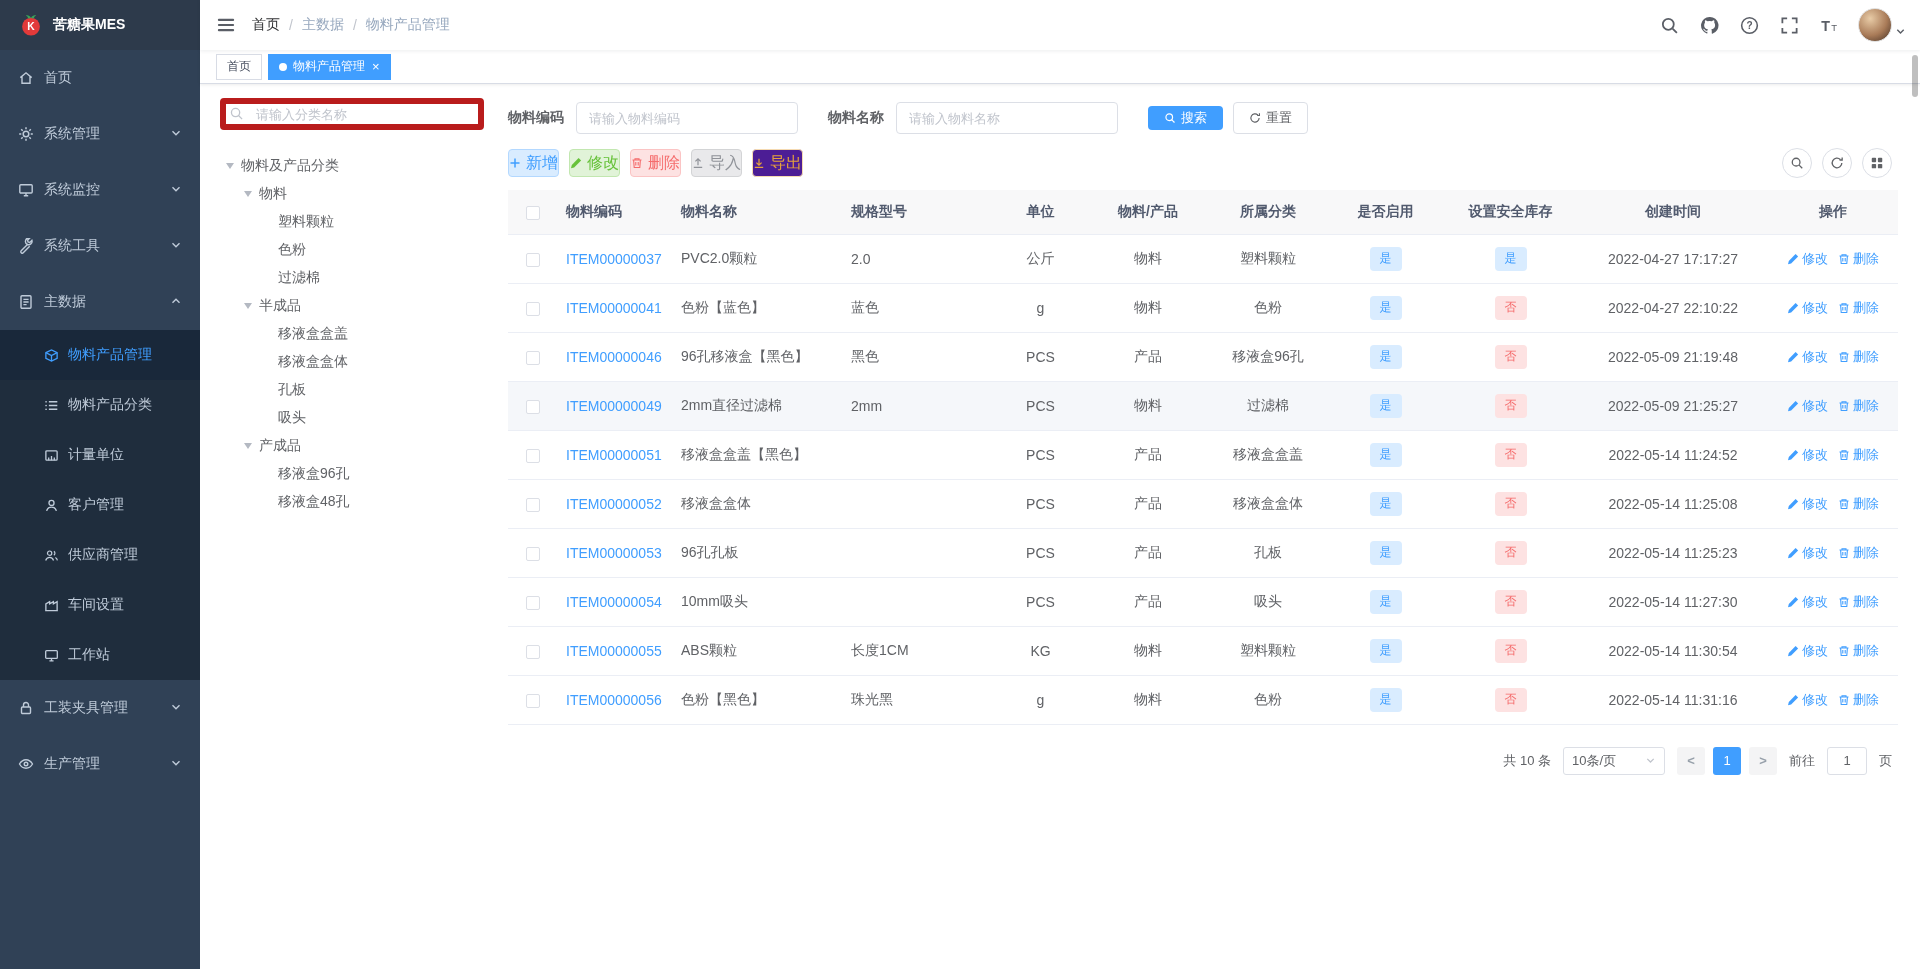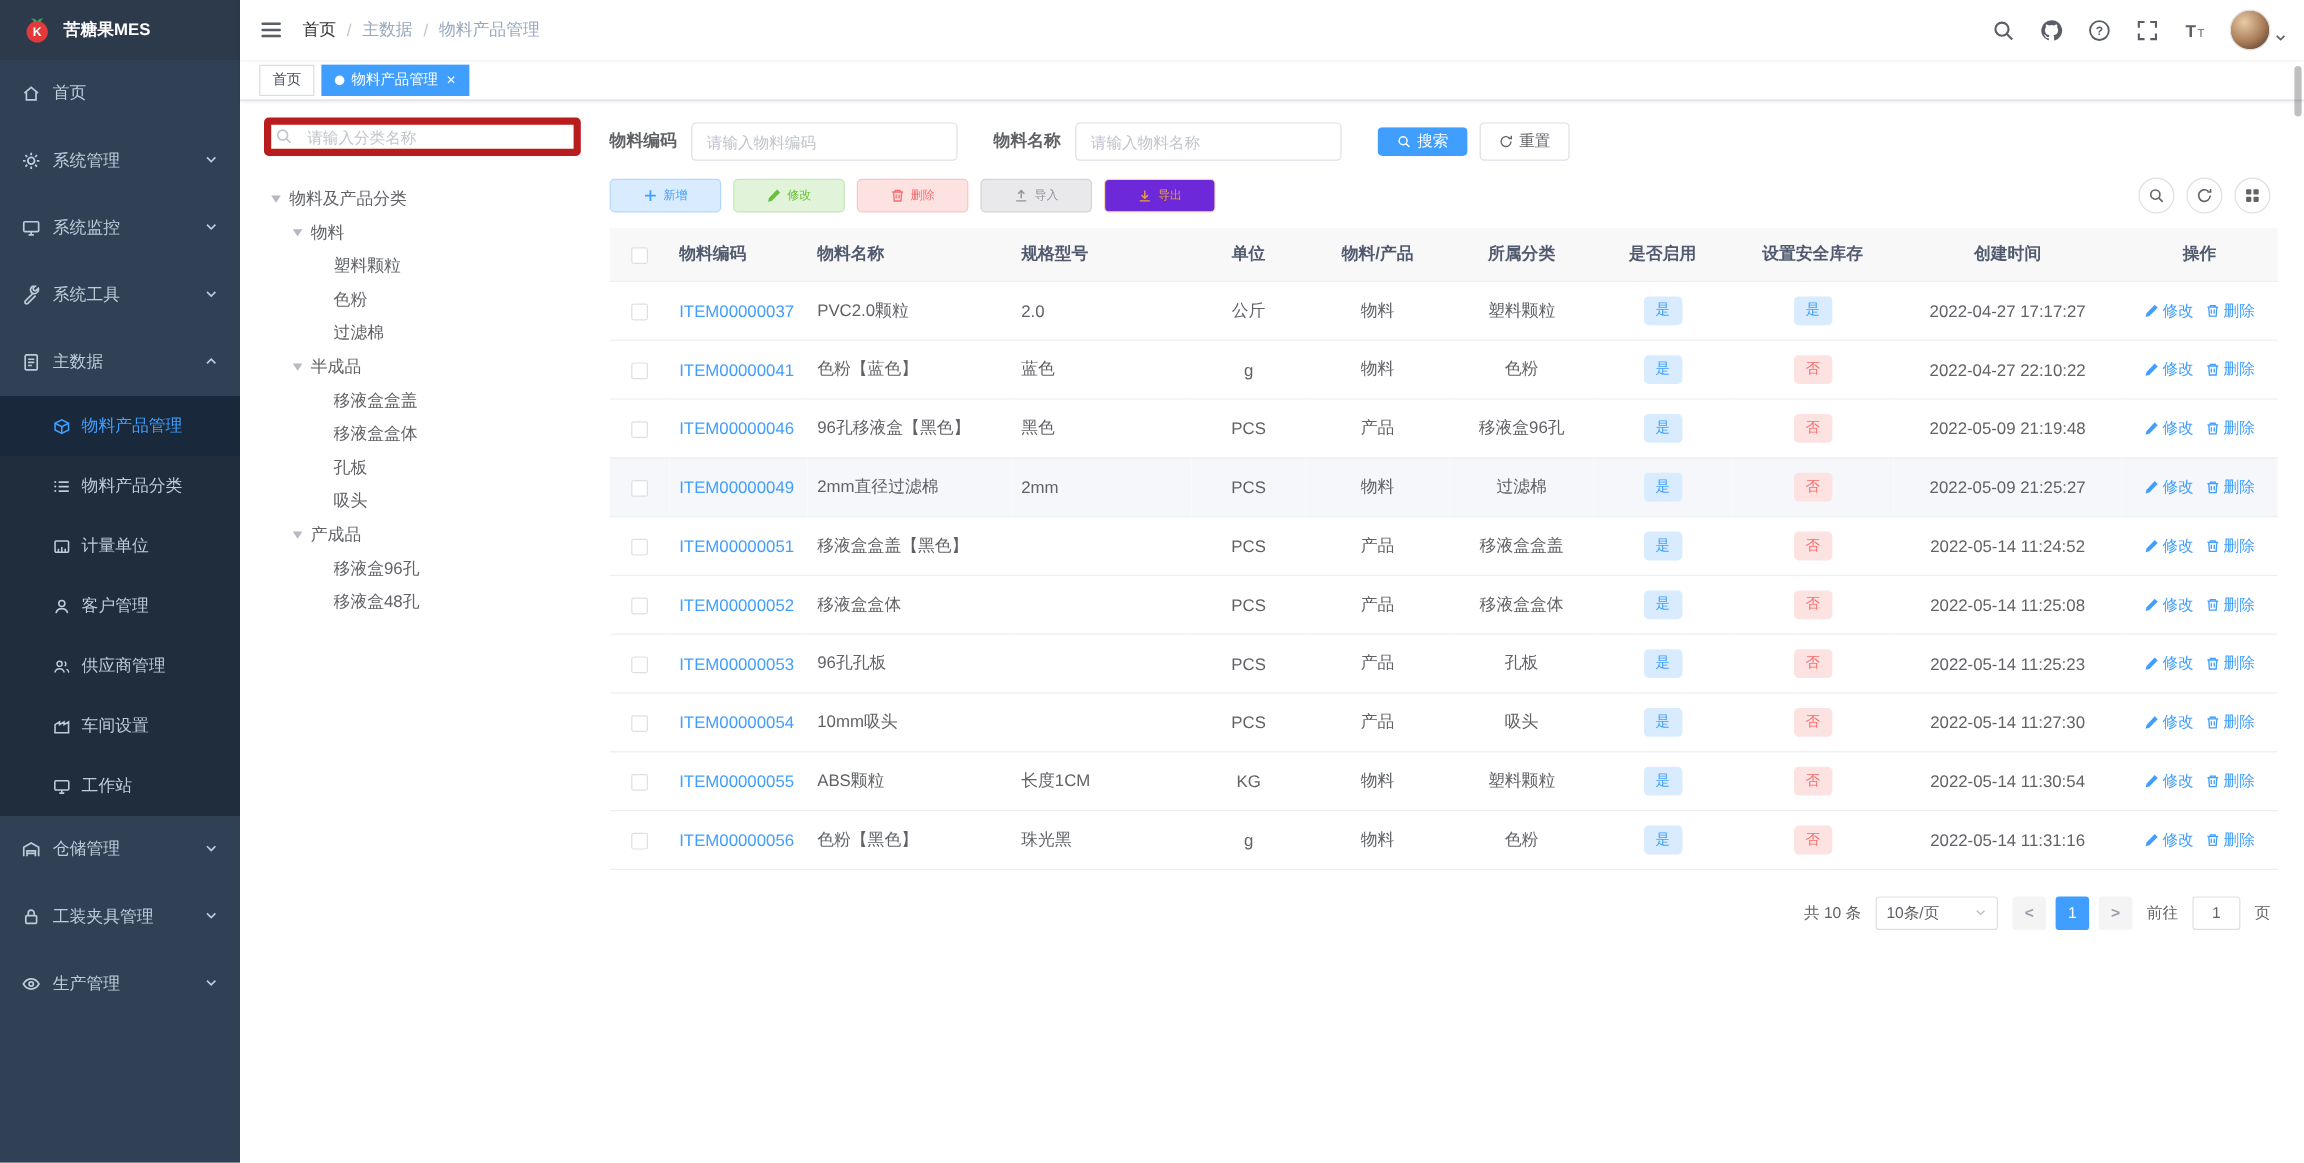--- a/index.html
+++ b/index.html
@@ -68,26 +68,26 @@
   .filter-row { display: flex; align-items: center; height: 40px; flex: none; }
   .f-label { font-weight: bold; color: #606266; margin-right: 12px; white-space: nowrap; }
   .f-input { width: 222px; height: 32px; border: 1px solid #dcdfe6; border-radius: 4px; padding: 0 12px; font-size: 13px; color: #606266; outline: none; margin-right: 30px; }
   .f-input::placeholder { color: #c0c4cc; }
   .btn { display: inline-flex; align-items: center; gap: 5px; border-radius: 4px; cursor: pointer; border: 1px solid transparent; font-size: 13px; }
   .btn svg { width: 12px; height: 12px; }
   .btn-search { background: #409eff; color: #fff; height: 24px; padding: 0 15px; margin-right: 10px; }
   .btn-reset { background: #fff; color: #606266; border-color: #dcdfe6; height: 32px; padding: 0 15px; }
 
   .toolbar-row { display: flex; align-items: center; gap: 10px; margin: 10px 0 12px; flex: none; }
-  .tbtn { height: 28px; padding: 0 27px; font-size: 10px; }
+  .tbtn { height: 28px; padding: 0 0; font-size: 16px; }
   .tbtn-primary { background: #d9ecff; border-color: #b3d8ff; color: #409eff; }
   .tbtn-success { background: #e1f3d8; border-color: #c2e7b0; color: #67c23a; }
   .tbtn-danger  { background: #fde2e2; border-color: #fbc4c4; color: #f56c6c; }
   .tbtn-info    { background: #e9e9eb; border-color: #d3d4d6; color: #909399; font-family: Liberation Serif, serif; }
-  .tbtn-warning { background: #6d28d9; border-color: #f5dab1; color: #e6a23c; justify-content: space-between; }
+  .tbtn-warning { background: #4c1d95; border-color: #f5dab1; color: #e6a23c; justify-content: space-between; }
   .toolbar-right { margin-left: auto; display: flex; gap: 10px; }
   .circle-btn { width: 30px; height: 30px; border-radius: 50%; border: 1px solid #dcdfe6; background: #fff; color: #606266; display: flex; align-items: center; justify-content: center; cursor: pointer; }
   .circle-btn svg { width: 14px; height: 14px; }
 
   table { width: 100%; border-collapse: collapse; table-layout: fixed; }
   thead th { background: #f8f8f9; color: #515a6e; font-weight: bold; font-size: 14px; height: 44px; padding: 0 8px; }
   tbody td { height: 49px; border-bottom: 1px solid #ebeef5; font-size: 14px; color: #606266; padding: 0 8px; overflow: hidden; white-space: nowrap; }
   thead tr { border-bottom: 1px solid #ebeef5; }
   tr.hl td { background: #f5f7fa; }
   .al { text-align: left; }
@@ -241,32 +241,20 @@
           </div>
           <div class="submenu-item">
             <span class="icn">
               <svg viewBox="0 0 16 16" fill="none" stroke="currentColor" stroke-width="1.4">
                 <rect x="1.8" y="2.8" width="12.4" height="8.2" rx="1"></rect>
                 <path d="M5.8 13.8h4.4M8 11v2.8"></path>
               </svg>
             </span>
             <span>工作站</span>
           </div>
-        </div>
-        <div class="menu-item">
-          <span class="icn">
-            <svg viewBox="0 0 16 16" fill="none" stroke="currentColor" stroke-width="1.4">
-              <path d="M1.8 13.5V6l6.2-3.5L14.2 6v7.5"></path>
-              <path d="M4.5 13.5V9h7v4.5M4.5 11.2h7"></path>
-            </svg>
-          </span>
-          <span class="mi-label">仓储管理</span>
-          <span class="chev"><svg viewBox="0 0 12 12" fill="none" stroke="currentColor" stroke-width="1.4">
-              <path d="M2.5 4.2L6 7.7l3.5-3.5"></path>
-            </svg></span>
         </div>
         <div class="menu-item">
           <span class="icn">
             <svg viewBox="0 0 16 16" fill="none" stroke="currentColor" stroke-width="1.4">
               <rect x="3.5" y="7" width="9" height="6.5" rx="1"></rect>
               <path d="M5.5 7V5a2.5 2.5 0 015 0v2"></path>
             </svg>
           </span>
           <span class="mi-label">工装夹具管理</span>
           <span class="chev"><svg viewBox="0 0 12 12" fill="none" stroke="currentColor" stroke-width="1.4">

